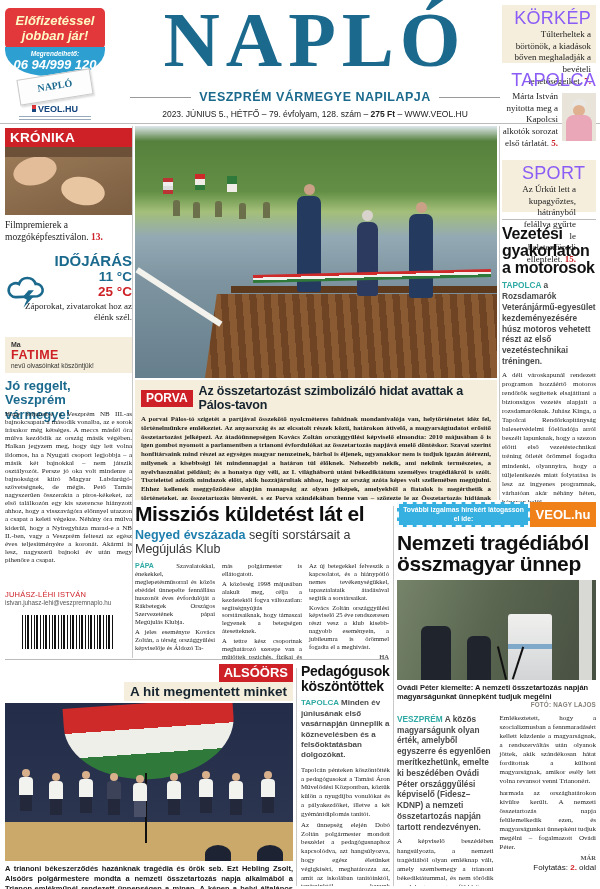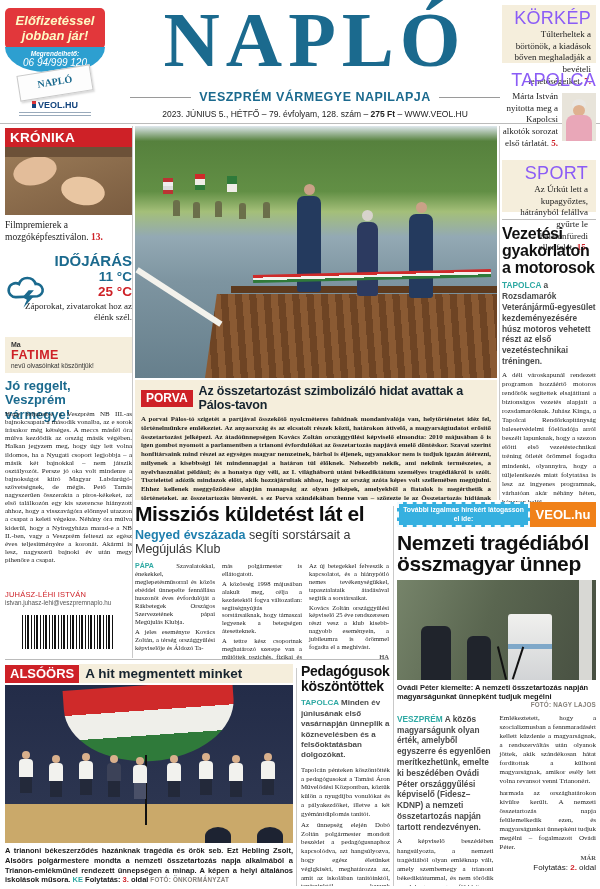--- a/index.html
+++ b/index.html
@@ -13,21 +13,21 @@
   .vline{position:absolute;width:1px;background:#c9c9c9;}
   .hline{position:absolute;height:1px;background:#bbb;}
 
   
   .ad{left:5px;top:8px;width:100px;height:112px;font-style:italic;}
   .ad-red{background:#e2373b;border-radius:5px;color:#fef9c3;font-weight:bold;font-size:13px;
           text-align:center;padding:6px 2px 5px;line-height:1.15;}
   .ad-blue{background:#2d9fd0;border-radius:0 0 42px 42px/0 0 26px 26px;color:#fff;text-align:center;
            padding:3px 2px 4px;margin-top:-2px;}
   .ad-order{font-size:6.5px;font-weight:bold;}
-  .ad-phone{font-size:10px;font-weight:normal;}
+  .ad-phone{font-size:13px;font-weight:bold;}
   .ad-paper{width:72px;height:24px;background:#fdfdfd;border:1px solid #c9c9c9;margin:-2px auto 0;
             transform:rotate(-9deg);text-align:center;box-shadow:1px 2px 2px rgba(0,0,0,.15);}
   .ad-paper span{font-family:"Liberation Serif",serif;font-weight:bold;color:#1b6a8e;font-size:10px;font-style:normal;}
   .ad-logo{margin-top:4px;text-align:center;font-style:normal;font-weight:bold;color:#14457e;font-size:9px;}
   .ad-flag{display:inline-block;width:4px;height:7px;margin-right:2px;
            background:linear-gradient(180deg,#e2373b 50%,#14457e 50%);}
   .ad-lines{height:6px;margin:2px 14px 0;background:repeating-linear-gradient(180deg,#9ab 0 1px,transparent 1px 3px);}
 
   .mast-title{left:130px;top:-6px;width:370px;text-align:center;font-family:"Liberation Serif",serif;
               font-weight:bold;font-size:78px;letter-spacing:6px;color:#1b6a8e;line-height:1.18;}
@@ -111,21 +111,21 @@
   .cols2{display:flex;gap:6px;margin-top:5px;}
   .cols2 .col{flex:1;}
   .cols2 .bodytxt p{margin:0 0 2px;}
 
   
   .pedag{left:301px;top:664px;width:89px;height:222px;}
   .pedag h2{margin:0;font-size:14px;line-height:1.05;letter-spacing:-.3px;color:#111;}
 
   
   .alsoors{left:5px;top:664px;width:288px;height:222px;}
-  .alsoors-head{display:flex;align-items:flex-end;}
+  .alsoors-head{display:flex;align-items:flex-end;flex-direction:column;}
   .alsoors-head .tag-red{font-size:13px;display:flex;align-items:center;}
   .alsoors-title{flex:1;background:#f5eedc;font-weight:bold;font-size:13.5px;color:#16242f;padding:2px 6px;}
   .alsoors-capt{font-size:7.5px;font-weight:bold;line-height:1.3;margin-top:3px;text-align:justify;color:#1a1a1a;}
 
   
   .kronika-ban{left:5px;top:128px;width:127px;height:19px;background:#ce2127;color:#fff;font-weight:bold;
                font-size:13.5px;line-height:19px;padding-left:5px;box-sizing:border-box;letter-spacing:.3px;}
   .film{left:5px;top:219px;width:127px;font-family:"Liberation Serif",serif;font-size:9.5px;line-height:1.3;color:#222;}
   .weather{left:5px;top:252px;width:127px;height:80px;}
   .weather .title{text-align:right;color:#1b6a8e;font-weight:bold;font-size:15px;}
@@ -193,21 +193,21 @@
     <div class="rail-photo">
       <div style="position:absolute;left:10px;top:6px;width:14px;height:12px;border-radius:50%;background:#e9e7e3;"></div>
       <div style="position:absolute;left:11px;top:12px;width:12px;height:11px;border-radius:50%;background:#dfb190;"></div>
       <div style="position:absolute;left:4px;top:22px;width:26px;height:26px;border-radius:8px 8px 0 0;background:#e9a7b8;"></div>
     </div>
     <div class="rail-txt">
       <span>Márta István nyitotta meg a Kapolcsi alkotók sorozat első tárlatát. </span><span class="pg">5.</span>
     </div>
   </div>
 
-  <div class="abs rail-box cream" style="top:160px;padding:3px 8px;height:52px;">
+  <div class="abs rail-box cream" style="top:160px;padding:3px 20px;height:52px;">
     <div class="rail-tag">SPORT</div>
     <div class="rail-txt">
       <span>Az Úrkút lett a kupagyőztes, hátrányból felállva gyűrte le balatonfüredi ellenfelét. </span><span class="pg">15.</span>
     </div>
   </div>
 
   <div class="hline" style="left:502px;top:219px;width:94px;"></div>
 
   <div class="abs rail-box moto hide-ov" style="top:226px;height:276px;">
     <h2>Vezetési gyakorlaton a motorosok</h2>

